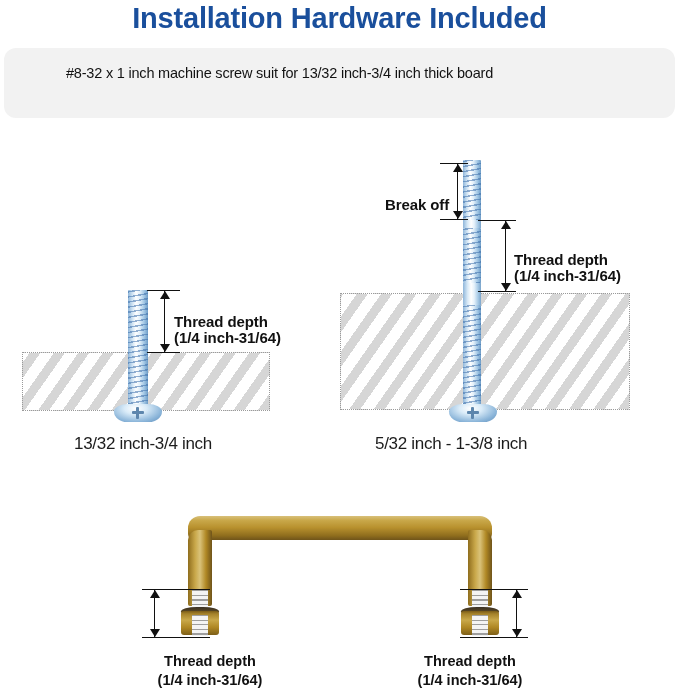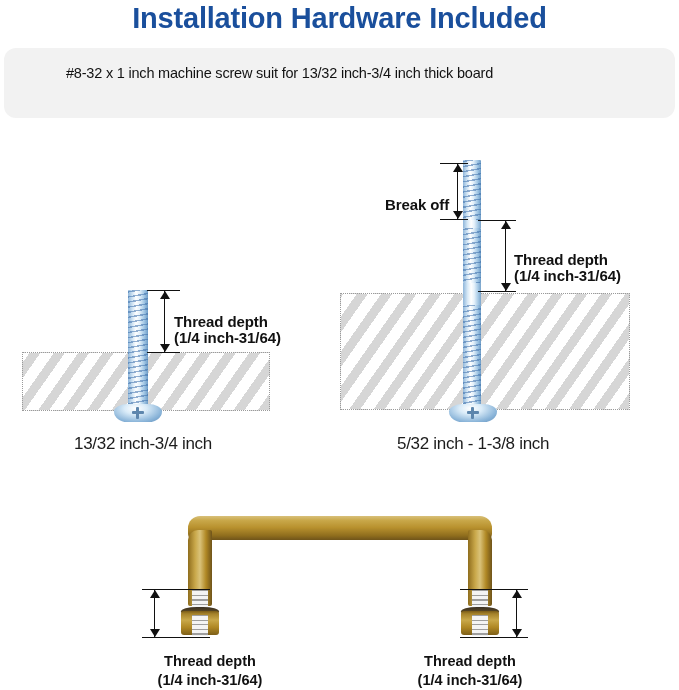--- a/index.html
+++ b/index.html
@@ -252,21 +252,21 @@
   <div class="dim-tick" style="left:478px; top:291px; width:38px;"></div>
   <div class="dim-line" style="left:505px; top:221px; height:70px;"></div>
   <div class="arrow-up" style="left:501px; top:221px;"></div>
   <div class="arrow-down" style="left:501px; top:283px;"></div>
 
   <div class="dim-label" style="left:514px; top:240px;">
     <div>Thread depth</div>
     <div>(1/4 inch-31/64)</div>
   </div>
 
-  <div class="caption" style="left:397px; top:434px;">5/32 inch - 1-3/8 inch</div>
+  <div class="caption" style="left:375px; top:434px;">5/32 inch - 1-3/8 inch</div>
 </div>
 
 <div class="handle-wrap">
 
   <div class="handle-bar" style="left:18px; top:0px; width:304px; height:24px; border-radius:12px 12px 6px 6px;"></div>
 
   <div class="handle-leg" style="left:18px; top:14px; width:24px; height:76px; border-radius:10px 2px 2px 2px;"></div>
 
   <div class="handle-leg" style="left:298px; top:14px; width:24px; height:76px; border-radius:2px 10px 2px 2px;"></div>
 

